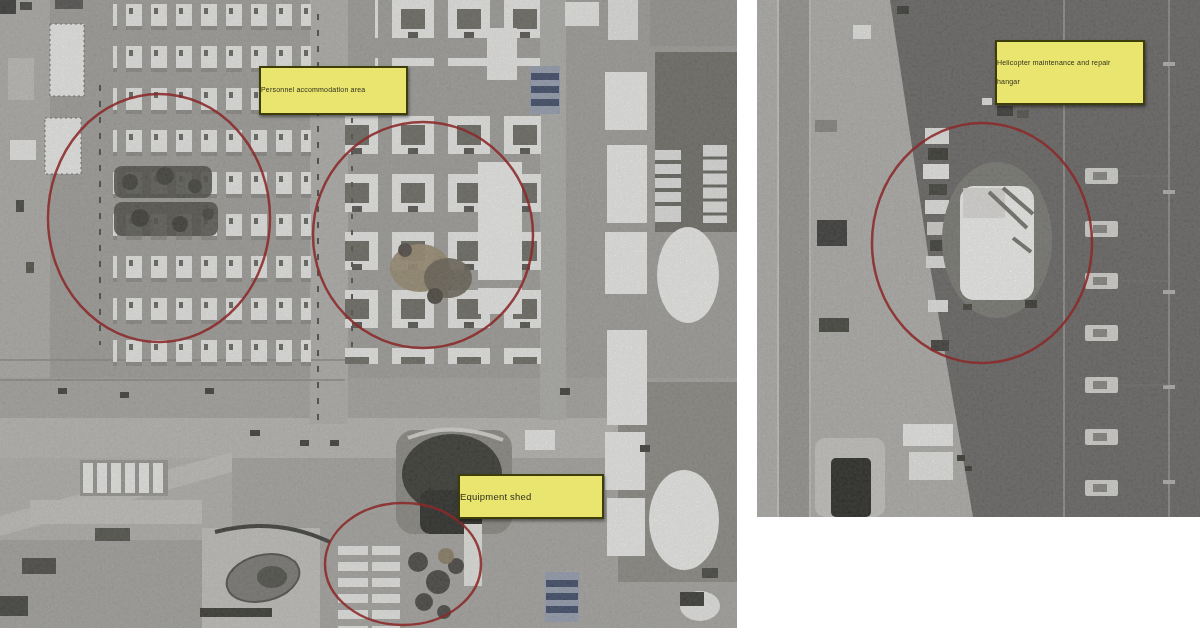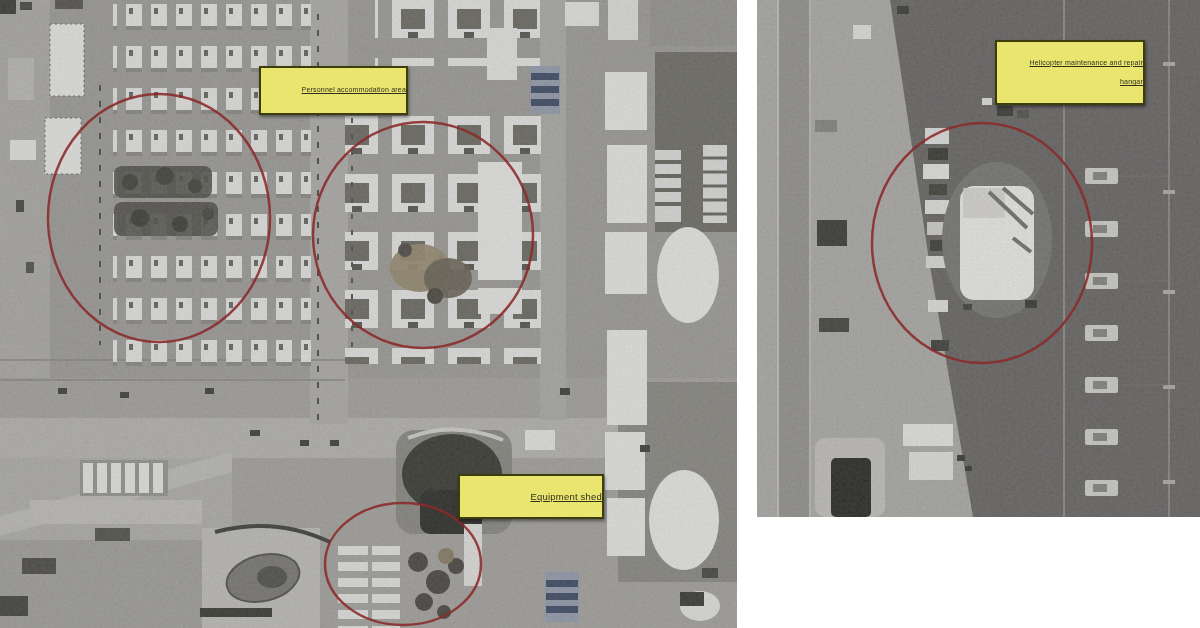--- a/index.html
+++ b/index.html
@@ -8,23 +8,23 @@
     font-family:"Liberation Sans",sans-serif;position:relative;
   }
   .stage{position:absolute;inset:0;}
   .panel{position:absolute;overflow:hidden;background:#a3a29e;}
   .panel-left{left:0;top:0;width:737px;height:628px;}
   .panel-right{left:757px;top:0;width:443px;height:517px;}
   .panel svg{display:block;}
   .callout{
     position:absolute;box-sizing:border-box;
     background:#e9e56e;border:2px solid #3d3d0c;color:#2f2f1f;
-    display:flex;flex-direction:column;align-items:flex-end;justify-content:center;
+    display:flex;flex-direction:column;align-items:flex-start;justify-content:center;
     text-align:center;box-shadow:1px 2px 3px rgba(0,0,0,0.45);
-    letter-spacing:0.2px;line-height:1.2;z-index:5;text-decoration:underline;
+    letter-spacing:0.2px;line-height:1.2;z-index:5;
   }
 </style>
 </head>
 <body>
 
 <div class="stage">
 
   <div class="panel panel-left">
     <svg width="737" height="628" viewBox="0 0 737 628">
       <defs>

